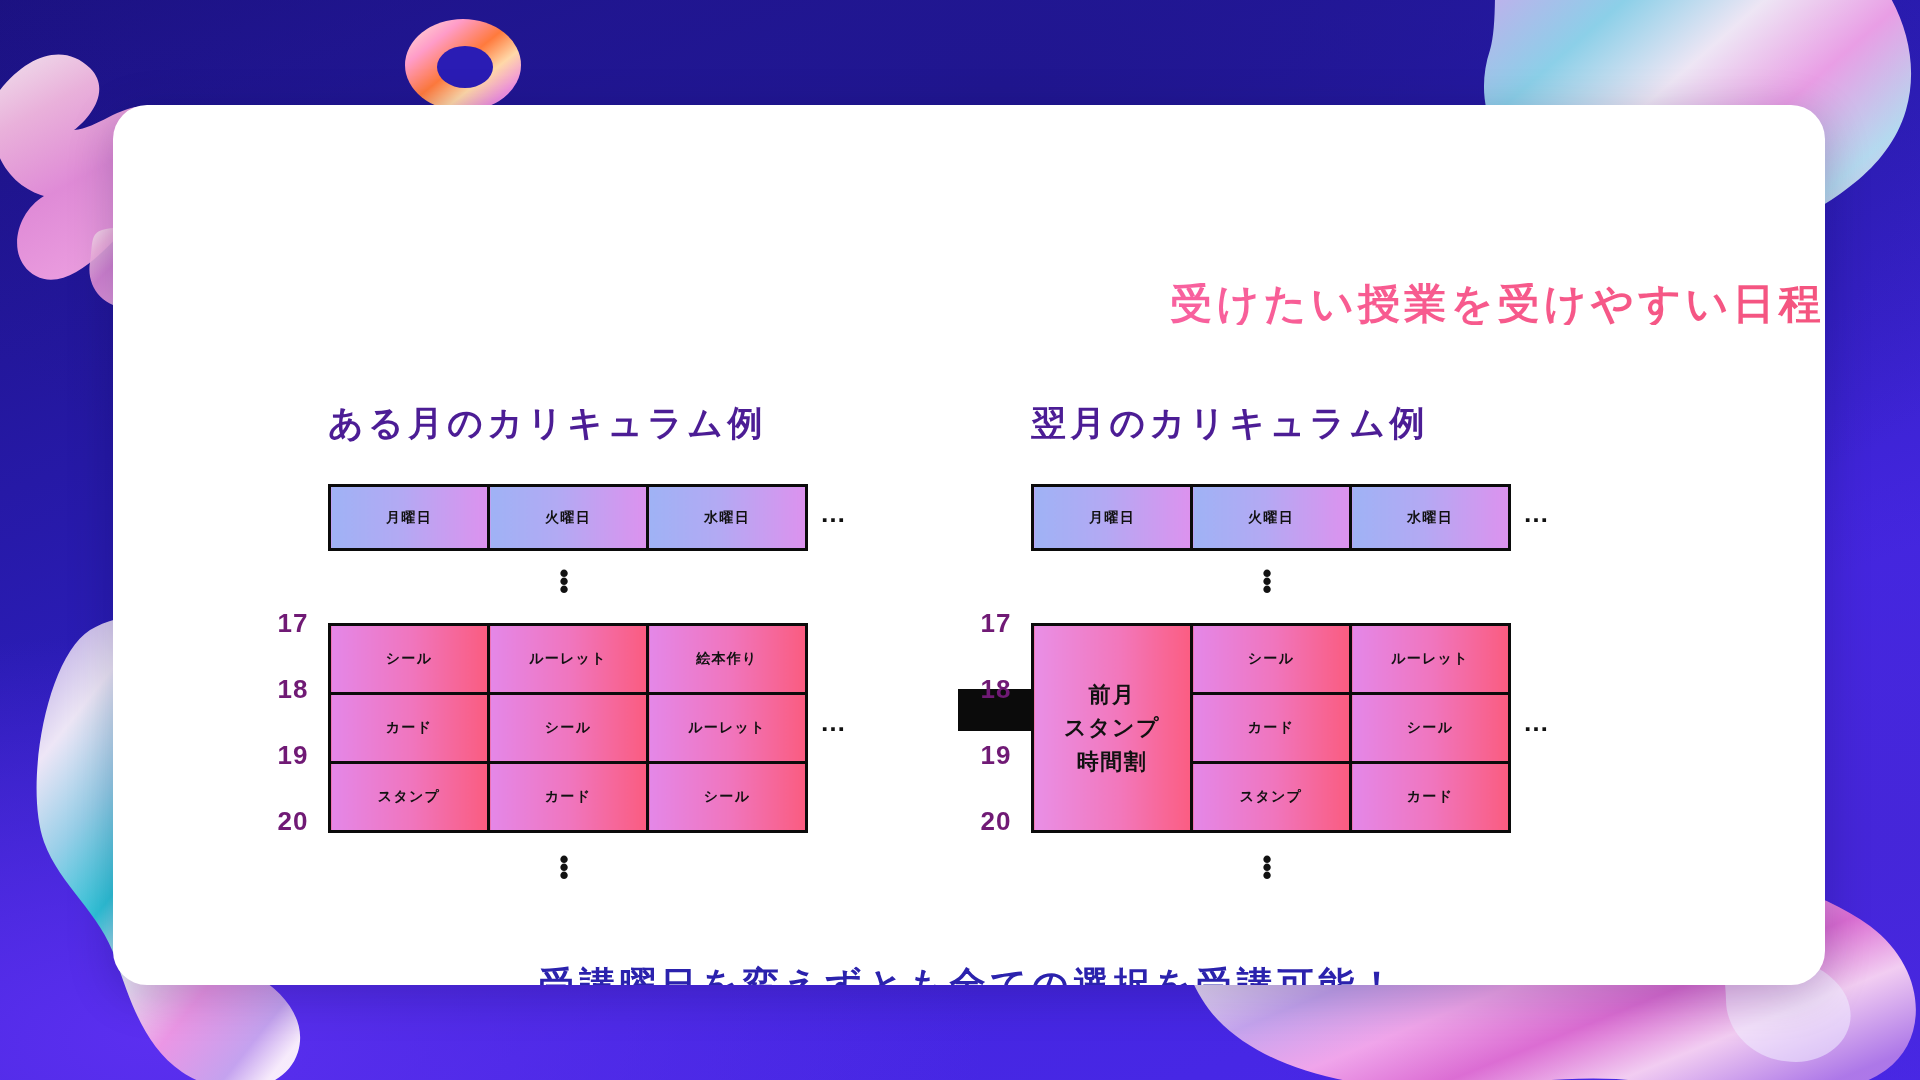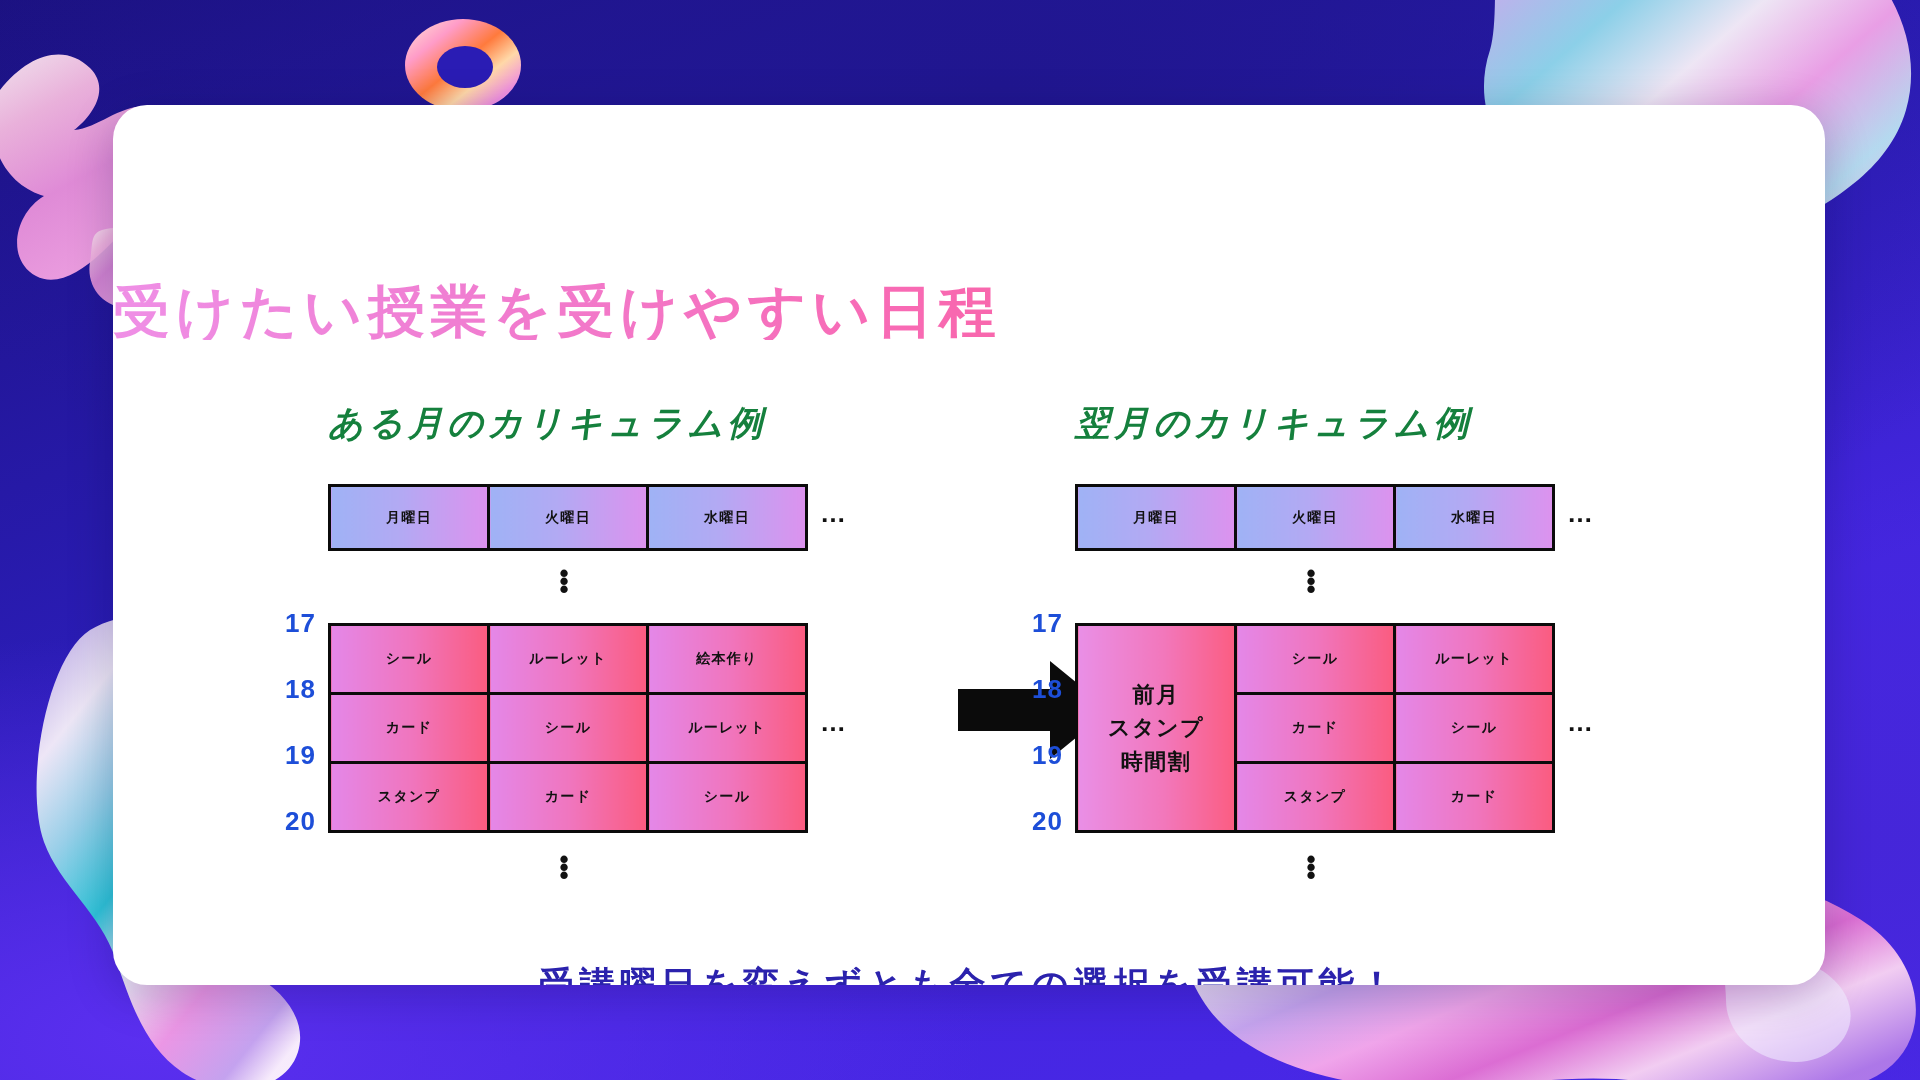--- a/index.html
+++ b/index.html
@@ -27,37 +27,37 @@
   
   #card{
     position:absolute;left:113px;top:105px;width:1712px;height:880px;
     background:#ffffff;border-radius:34px;
     box-shadow:0 10px 46px rgba(10,5,60,.22);
     overflow:hidden;
   }
 
   
   #title{
-    position:absolute;left:0;right:0;top:178px;text-align:left;
-    font-size:57px;font-weight:700;letter-spacing:.10em;
+    position:absolute;left:0;right:0;top:178px;text-align:right;
+    font-size:42px;font-weight:700;letter-spacing:.10em;
     line-height:1;
     background:linear-gradient(90deg,#ef8fe6 0%,#f07ed2 20%,#f86ab4 46%,#f85c92 72%,#f4547f 100%);
     -webkit-background-clip:text;background-clip:text;color:transparent;
     -webkit-text-fill-color:transparent;
     white-space:nowrap;
   }
 
   
   .panel{position:absolute;top:300px;}
   #panel-left{left:160px;width:640px;}
-  #panel-right{left:880px;width:640px;margin-left:44px;}
+  #panel-right{left:880px;width:640px;}
 
   .panel-heading{
-    font-size:35px;font-weight:700;color:#15803d;letter-spacing:.12em;
-    line-height:1;white-space:nowrap;font-style:italic;
+    font-size:35px;font-weight:700;color:#4c1d95;letter-spacing:.12em;
+    line-height:1;white-space:nowrap;
   }
   #panel-left .panel-heading{ margin-left:55px; }
   #panel-right .panel-heading{ margin-left:38px; }
 
   
   .tbl-wrap{position:relative;}
   table.grid{border-collapse:collapse;table-layout:fixed;}
   table.grid td{
     border:3px solid #0b0b0b;
     text-align:center;vertical-align:middle;
@@ -74,22 +74,22 @@
     background:linear-gradient(90deg,#e487e8 0%,#f075bd 52%,#fa5c80 100%);
   }
   .body-tbl td.merged{
     background:linear-gradient(90deg,#e98fe6 0%,#f277bb 55%,#fb5d82 100%);
     font-size:22px;line-height:1.52;letter-spacing:.07em;
   }
 
   
   .hours{
     position:absolute;left:-58px;top:-16px;
-    width:46px;text-align:right;
-    font-size:26px;font-weight:700;color:#1d4ed8;
+    width:46px;text-align:center;
+    font-size:26px;font-weight:700;color:#701a75;
     letter-spacing:.04em;
   }
   .hours div{height:66px;line-height:32px;}
 
   
   .vdots{
     text-align:center;font-size:26px;color:#111;line-height:8px;
     letter-spacing:0;font-weight:700;
     width:472px;
   }

